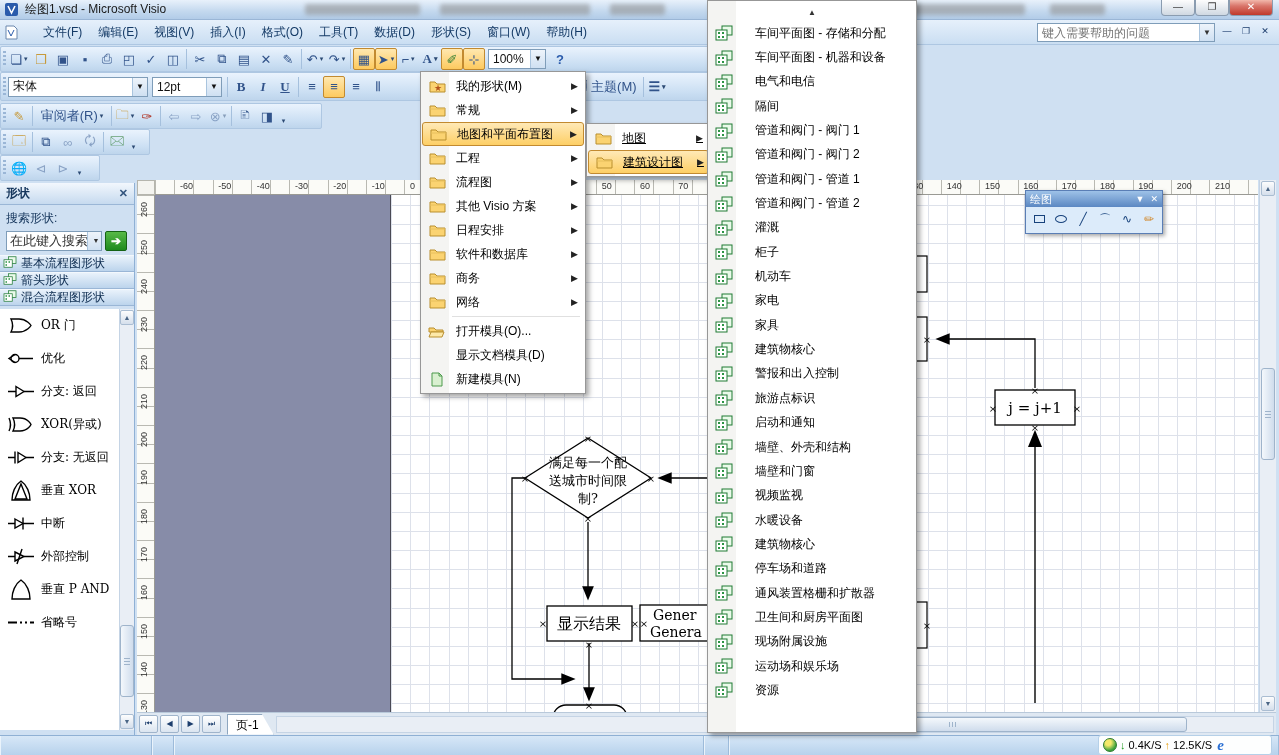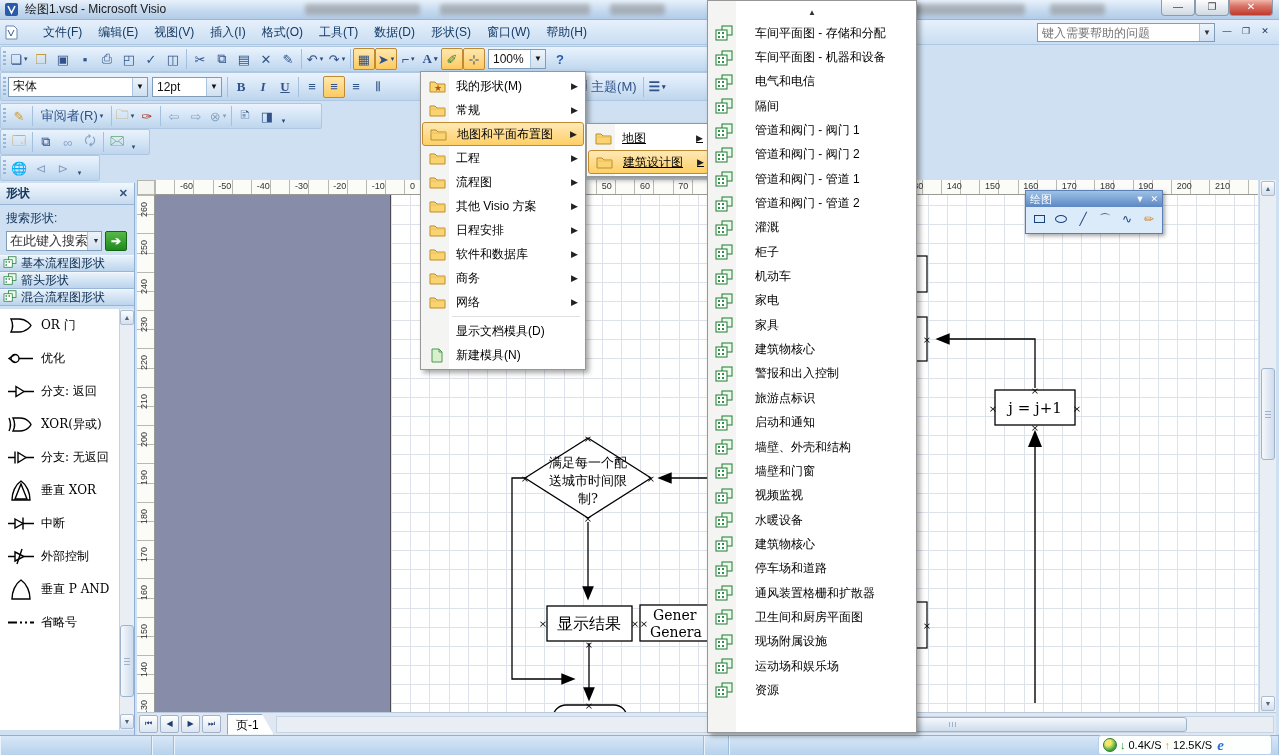--- a/index.html
+++ b/index.html
@@ -710,20 +710,30 @@
       <span class="micon">
         <svg width="17" height="14" viewBox="0 0 17 14">
           <path d="M1,3 h5 l2,2 h8 v8 h-15 z" fill="#fbd371" stroke="#b98f2f"></path>
           <path d="M1,6 h15" stroke="#e8c05e" fill="none"></path>
         </svg>
       </span>
       <span class="mlabel">网络</span>
       <span class="marrow">▶</span>
     </div>
   <div class="msep"></div>
+    <div class="mitem">
+      <span class="micon">
+        <svg width="18" height="14" viewBox="0 0 18 14">
+          <path d="M1,4 h5 l2,2 h7 v2 h-14 z" fill="#fbd371" stroke="#b98f2f"></path>
+          <path d="M3,8 h13 l-2,5 h-13 z" fill="#fde9a9" stroke="#b98f2f"></path>
+        </svg>
+      </span>
+      <span class="mlabel">打开模具(O)...</span>
+      <span class="marrow" style="visibility: hidden;">▶</span>
+    </div>
 
     <div class="mitem">
       <span class="micon"></span>
       <span class="mlabel">显示文档模具(D)</span>
       <span class="marrow" style="visibility: hidden;">▶</span>
     </div>
 
     <div class="mitem">
       <span class="micon">
         <svg width="14" height="15" viewBox="0 0 14 15">

